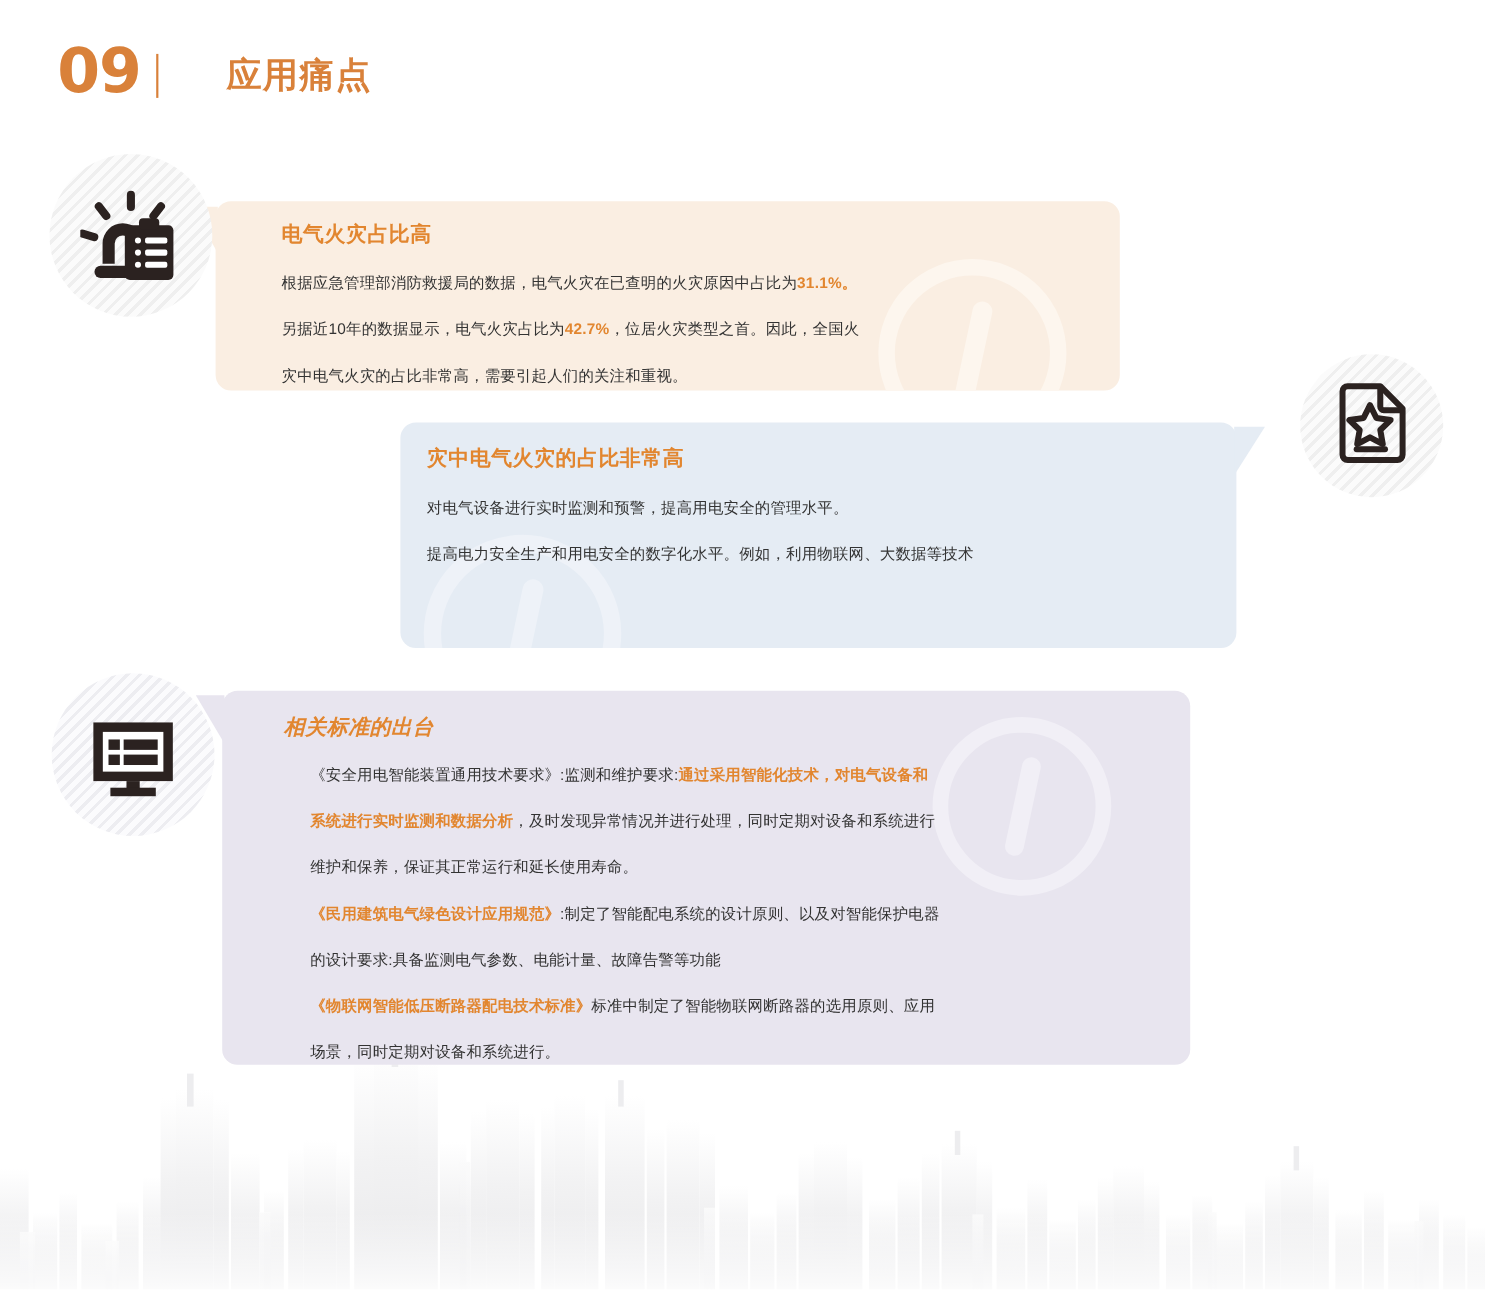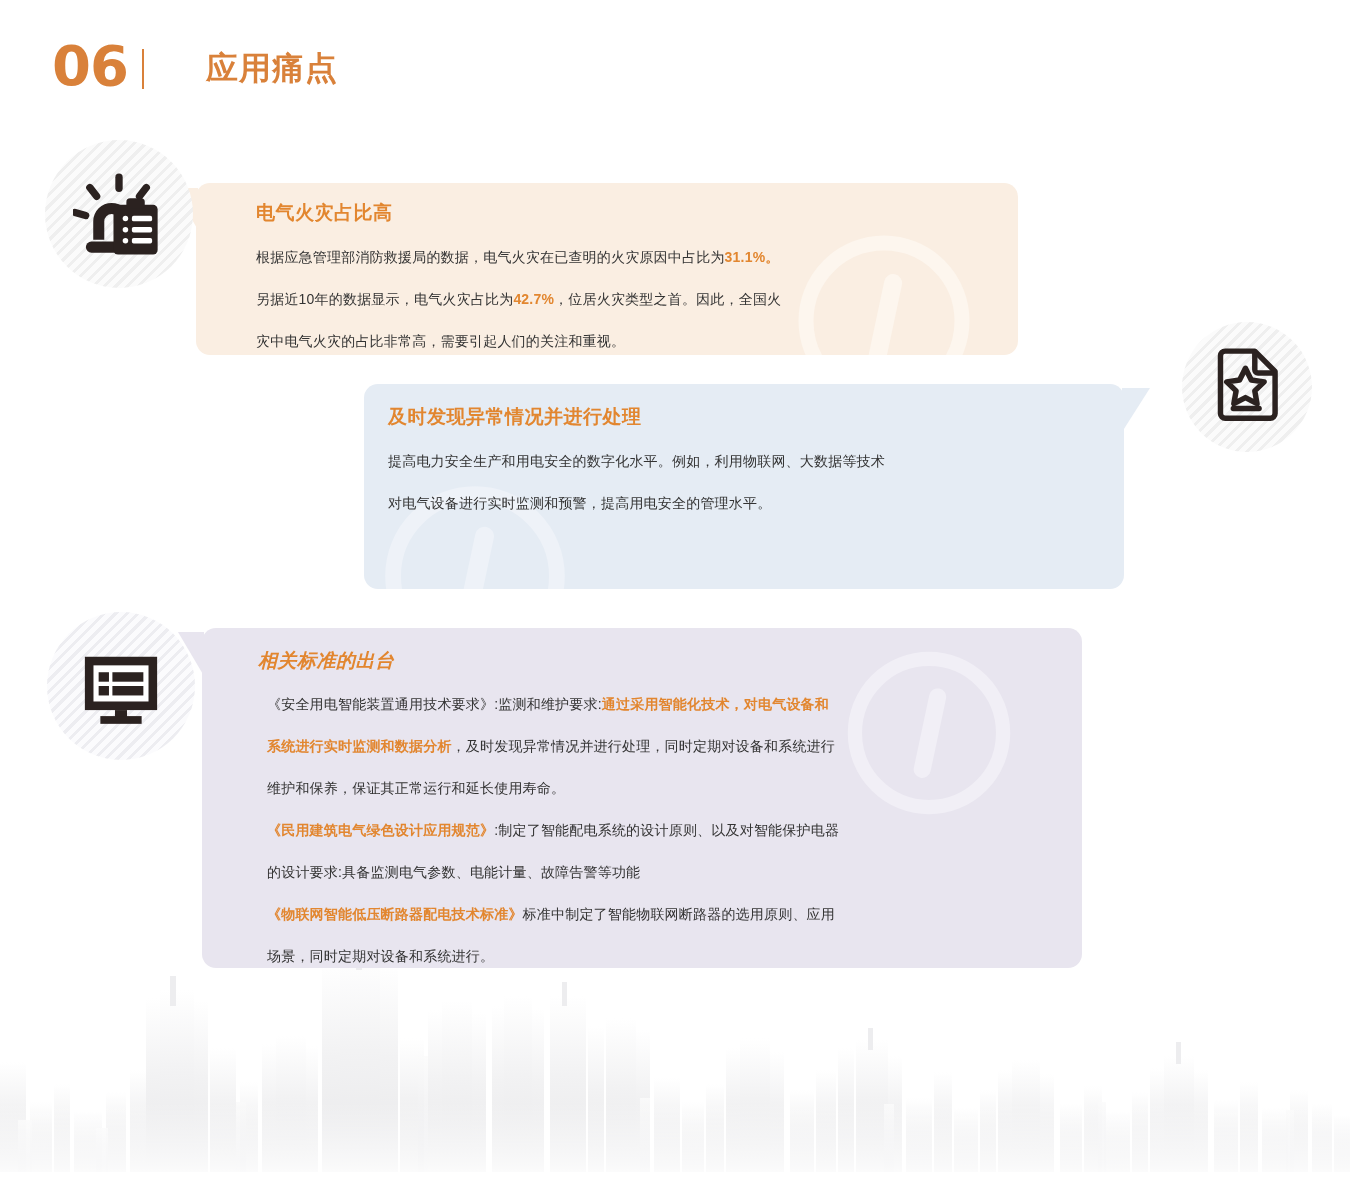--- a/index.html
+++ b/index.html
@@ -173,21 +173,21 @@
 
   #bubble-1 .bubble-body { padding: 17px 12px 0 60px; }
   #bubble-1 .bubble-title { margin-bottom: 10px; }
 
   #bubble-2 .bubble-body { padding: 20px 0 0 24px; }
   #bubble-2 .bubble-title { margin-bottom: 10px; margin-left: 0px; }
   #bubble-2 .bubble-text { margin-left: 0px; }
 
   #bubble-3 .bubble-body { padding: 20px 0 0 56px; }
   #bubble-3 .bubble-title { margin-bottom: 9px; font-style: italic; }
-  #bubble-3 .bubble-text { margin-left: 9px; }
+  #bubble-3 .bubble-text { margin-left: 24px; }
 
   
   #skyline {
     position: absolute;
     left: 0; bottom: 0;
     width: 1350px;
     height: 230px;
     z-index: 1;
     pointer-events: none;
   }
@@ -291,21 +291,21 @@
       <rect x="170" y="24" width="6" height="30"></rect>
       <rect x="356" y="-8" width="6" height="26"></rect>
       <rect x="562" y="30" width="5" height="24"></rect>
       <rect x="868" y="76" width="5" height="22"></rect>
       <rect x="1176" y="90" width="5" height="22"></rect>
     </g>
     <rect x="0" y="150" width="1350" height="80" fill="url(#fadeBottom)"></rect>
   </svg>
 
   <div class="header">
-    <span class="header-num">06</span>
+    <span class="header-num">09</span>
     <span class="header-sep"></span>
     <span class="header-title">应用痛点</span>
   </div>
 
   <div class="icon-circle" id="circle-alarm">
     <svg width="92" height="92" viewBox="0 0 100 100">
       <g fill="#2b2220">
 
         <rect x="46" y="6" width="8" height="20" rx="4"></rect>
         <rect x="18" y="16" width="8" height="20" rx="4" transform="rotate(-38 22 26)"></rect>
@@ -370,24 +370,24 @@
     </div>
   </div>
 
   <div class="tail" id="tail-2"></div>
   <div class="bubble" id="bubble-2">
     <svg class="watermark" width="210" height="210" viewBox="0 0 200 200">
       <circle cx="100" cy="100" r="78" fill="none" stroke="#eef2f8" stroke-width="15"></circle>
       <rect x="92" y="52" width="18" height="96" rx="9" transform="rotate(12 100 100)" fill="#eef2f8"></rect>
     </svg>
     <div class="bubble-body">
-      <div class="bubble-title">及时发现异常情况并进行处理</div>
+      <div class="bubble-title">灾中电气火灾的占比非常高</div>
       <div class="bubble-text">
+        <div class="para"><span>对电气设备进行实时监测和预警，提高用电安全的管理水平。</span></div>
         <div class="para"><span>提高电力安全生产和用电安全的数字化水平。例如，利用物联网、大数据等技术</span></div>
-        <div class="para"><span>对电气设备进行实时监测和预警，提高用电安全的管理水平。</span></div>
       </div>
     </div>
   </div>
 
   <div class="tail" id="tail-3"></div>
   <div class="bubble" id="bubble-3">
     <svg class="watermark" width="190" height="190" viewBox="0 0 200 200">
       <circle cx="100" cy="100" r="78" fill="none" stroke="#f1eff6" stroke-width="15"></circle>
       <rect x="92" y="52" width="18" height="96" rx="9" transform="rotate(12 100 100)" fill="#f1eff6"></rect>
     </svg>

